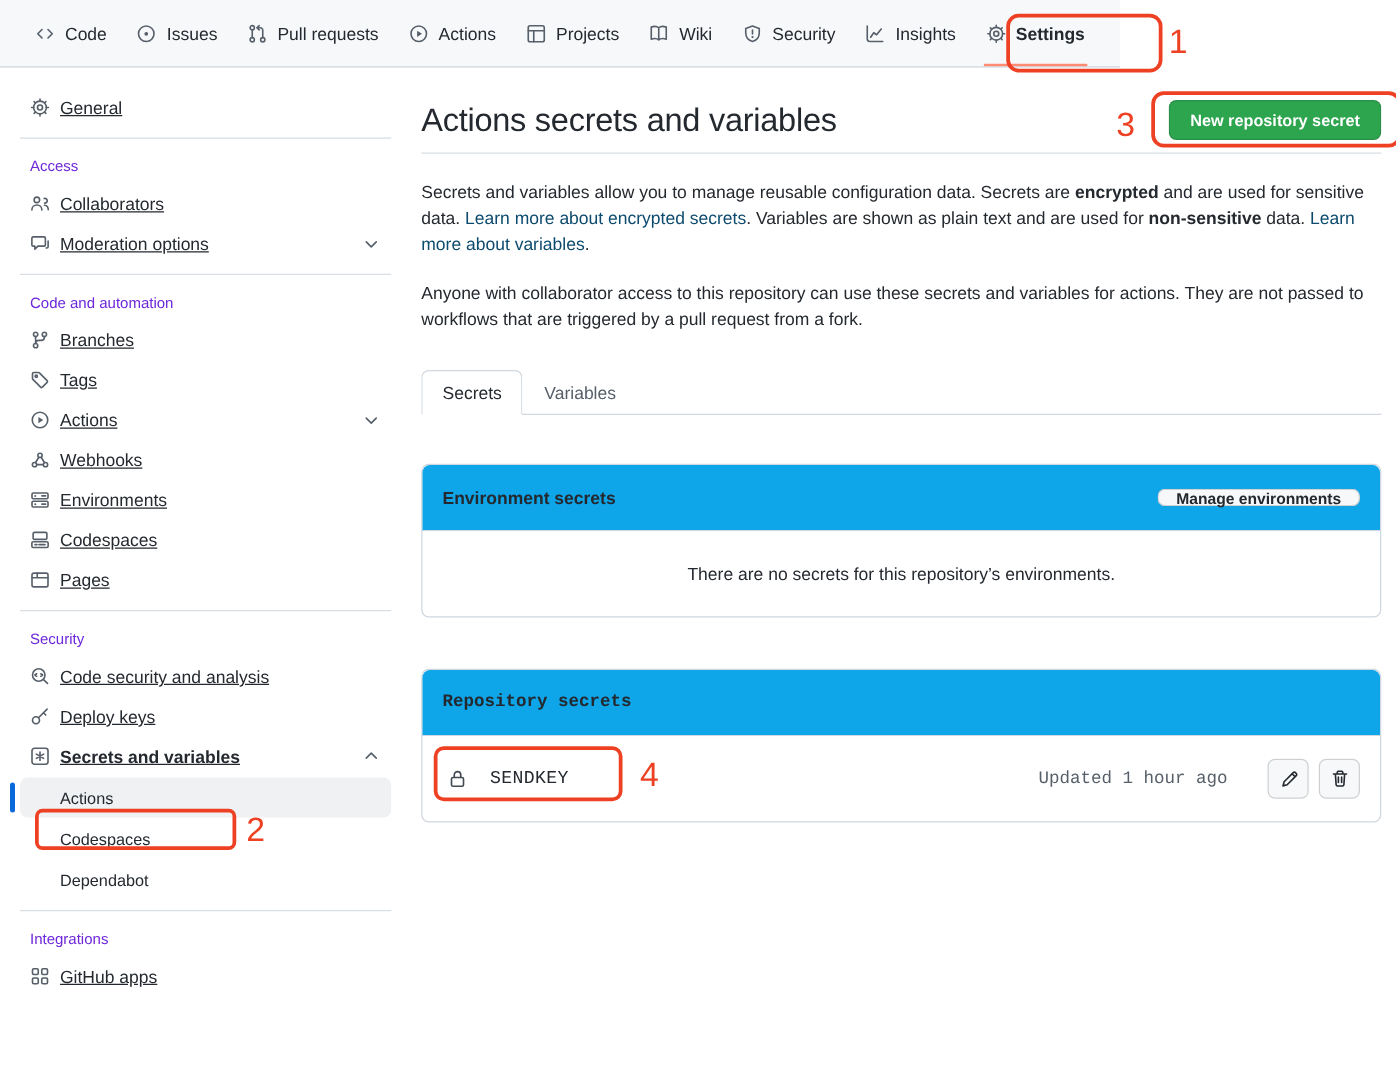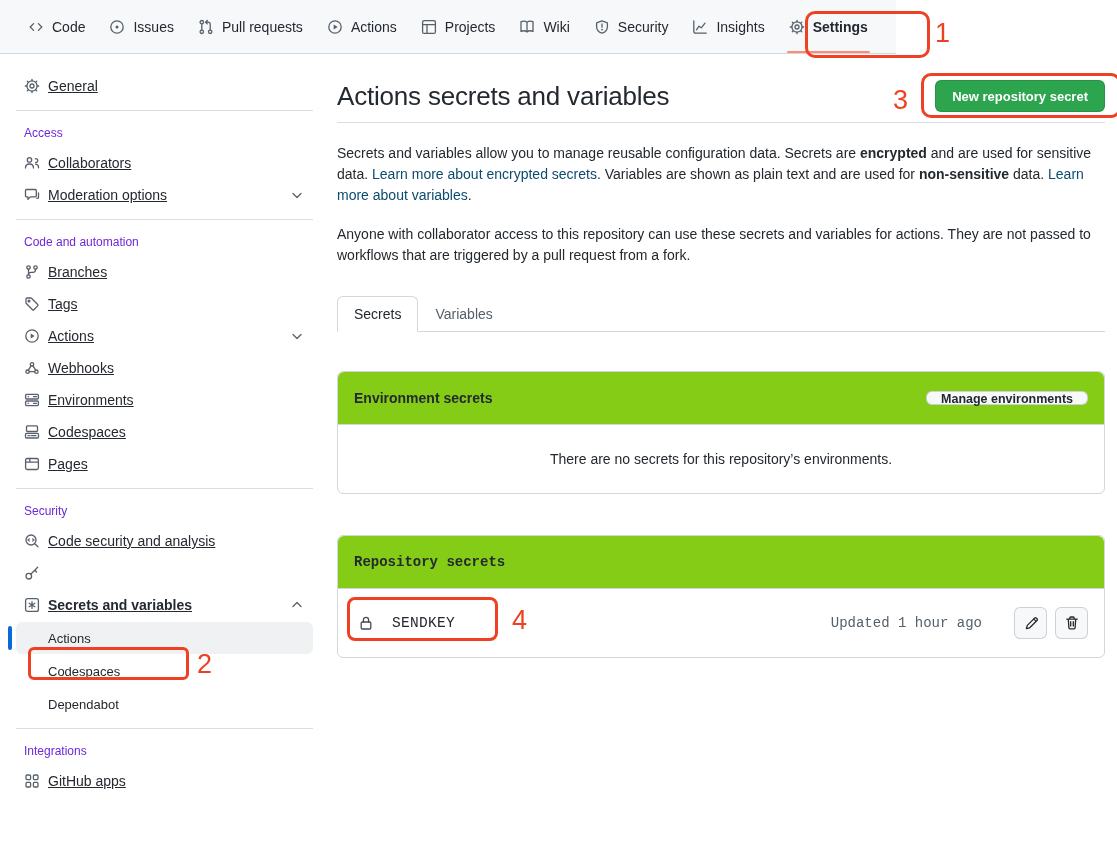--- a/index.html
+++ b/index.html
@@ -80,21 +80,21 @@
   .tab.active {
     color:#24292f; background:#fff;
     border:1px solid #d0d7de; border-bottom:1px solid #fff;
     border-radius:6px 6px 0 0;
   }
   .box { border:1px solid #d0d7de; border-radius:6px; }
   .box.env { margin-top:39px; }
   .box.repo { margin-top:41px;font-family:Liberation Mono, monospace; }
   .box-header {
     display:flex; align-items:center; justify-content:space-between;
-    background:#84cc16; padding:13px 16px; min-height:53px;
+    background:#0ea5e9; padding:13px 16px; min-height:53px;
     border-bottom:1px solid #d0d7de; border-radius:6px 6px 0 0;
   }
   .box-title { font-weight:700; font-size:14px; }
   .btn-gray {
     height:14px; padding:0 14px; border-radius:6px;
     background:#f6f8fa; border:1px solid rgba(27,31,36,0.18);
     color:#24292f; font-weight:700; font-size:12.5px; cursor:pointer;
     font-family:inherit;
   }
   .box-empty { padding:26px 16px; text-align:center; color:#24292f; }
@@ -300,20 +300,21 @@
         <circle cx="7" cy="7" r="5"></circle>
         <path d="M10.8 10.7 14 13.7M5.3 6l-1.4 1 1.4 1M8.7 6l1.4 1-1.4 1"></path>
       </svg>
     <span class="sb-label">Code security and analysis</span>
   </div>
   <div class="sb-item">
     <svg class="ic" viewBox="0 0 16 16">
         <circle cx="4.8" cy="11.2" r="2.8"></circle>
         <path d="M7 9 13.7 2.3M10.8 5.2l1.8 1.8"></path>
       </svg>
+    <span class="sb-label">Deploy keys</span>
   </div>
   <div class="sb-item bold">
     <svg class="ic" viewBox="0 0 16 16">
         <rect x="1.6" y="1.6" width="12.8" height="12.8" rx="2"></rect>
         <path d="M8 4.6v6.8M5.1 6.3l5.8 3.4M10.9 6.3 5.1 9.7"></path>
       </svg>
     <span class="sb-label">Secrets and variables</span>
     <svg class="ic" viewBox="0 0 16 16">
         <path d="m4 9.5 4-4 4 4"></path>
       </svg>

